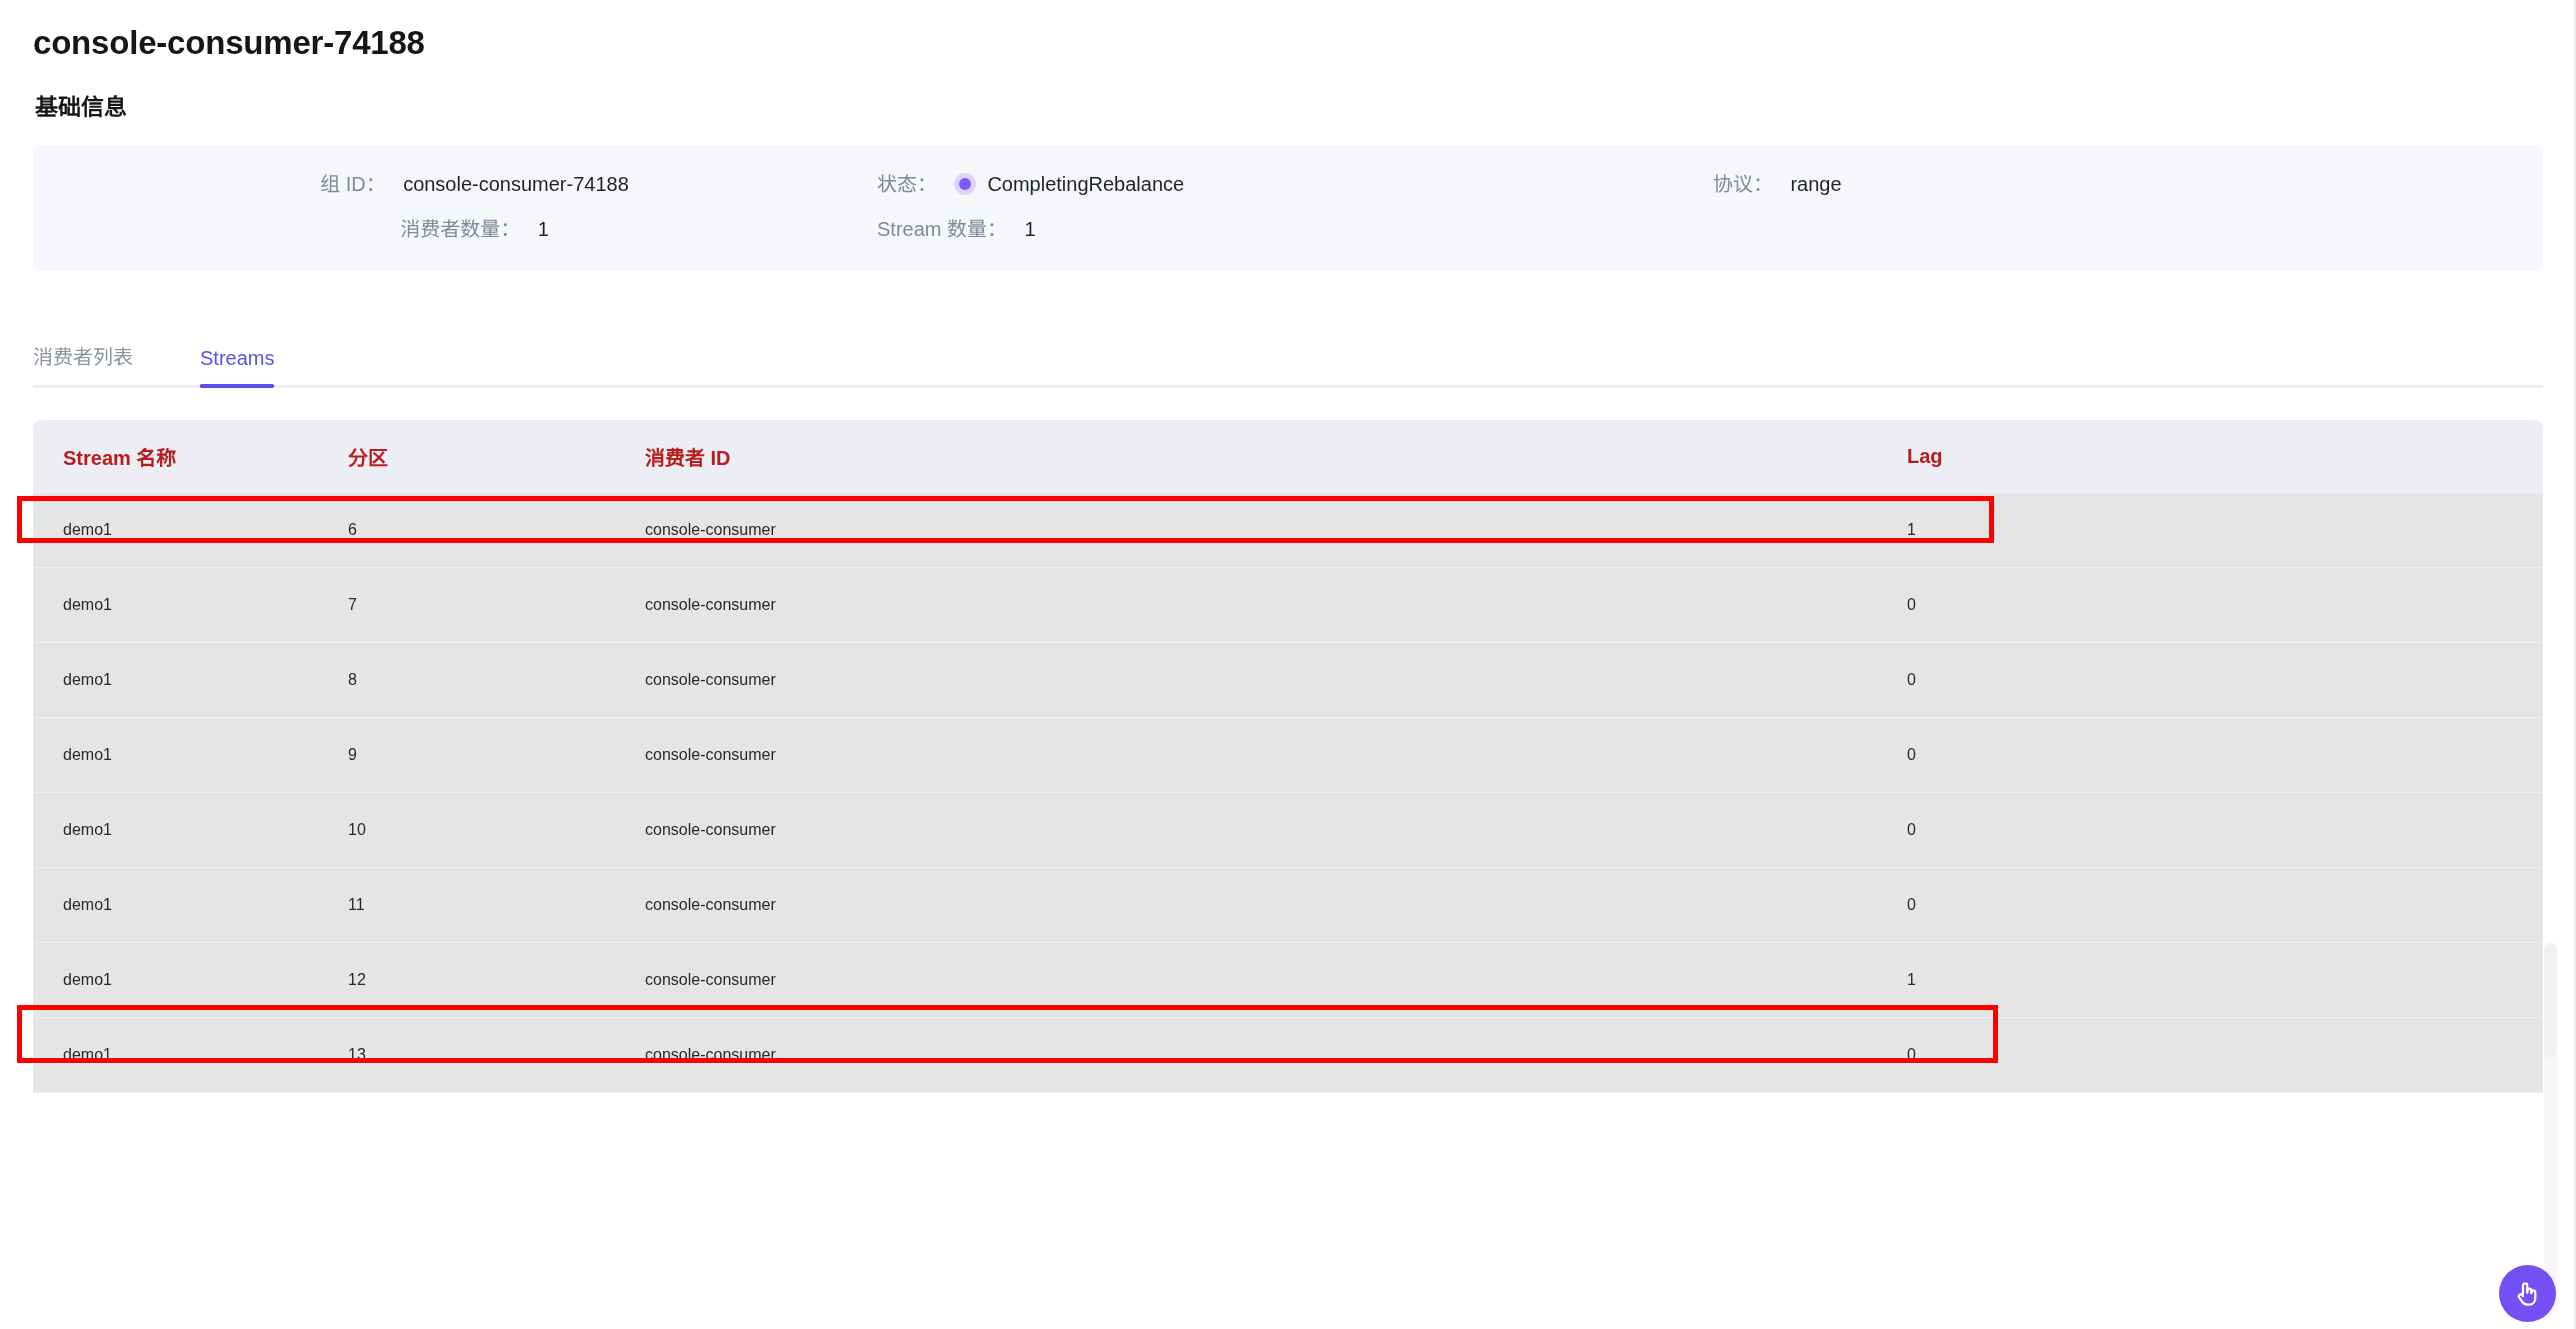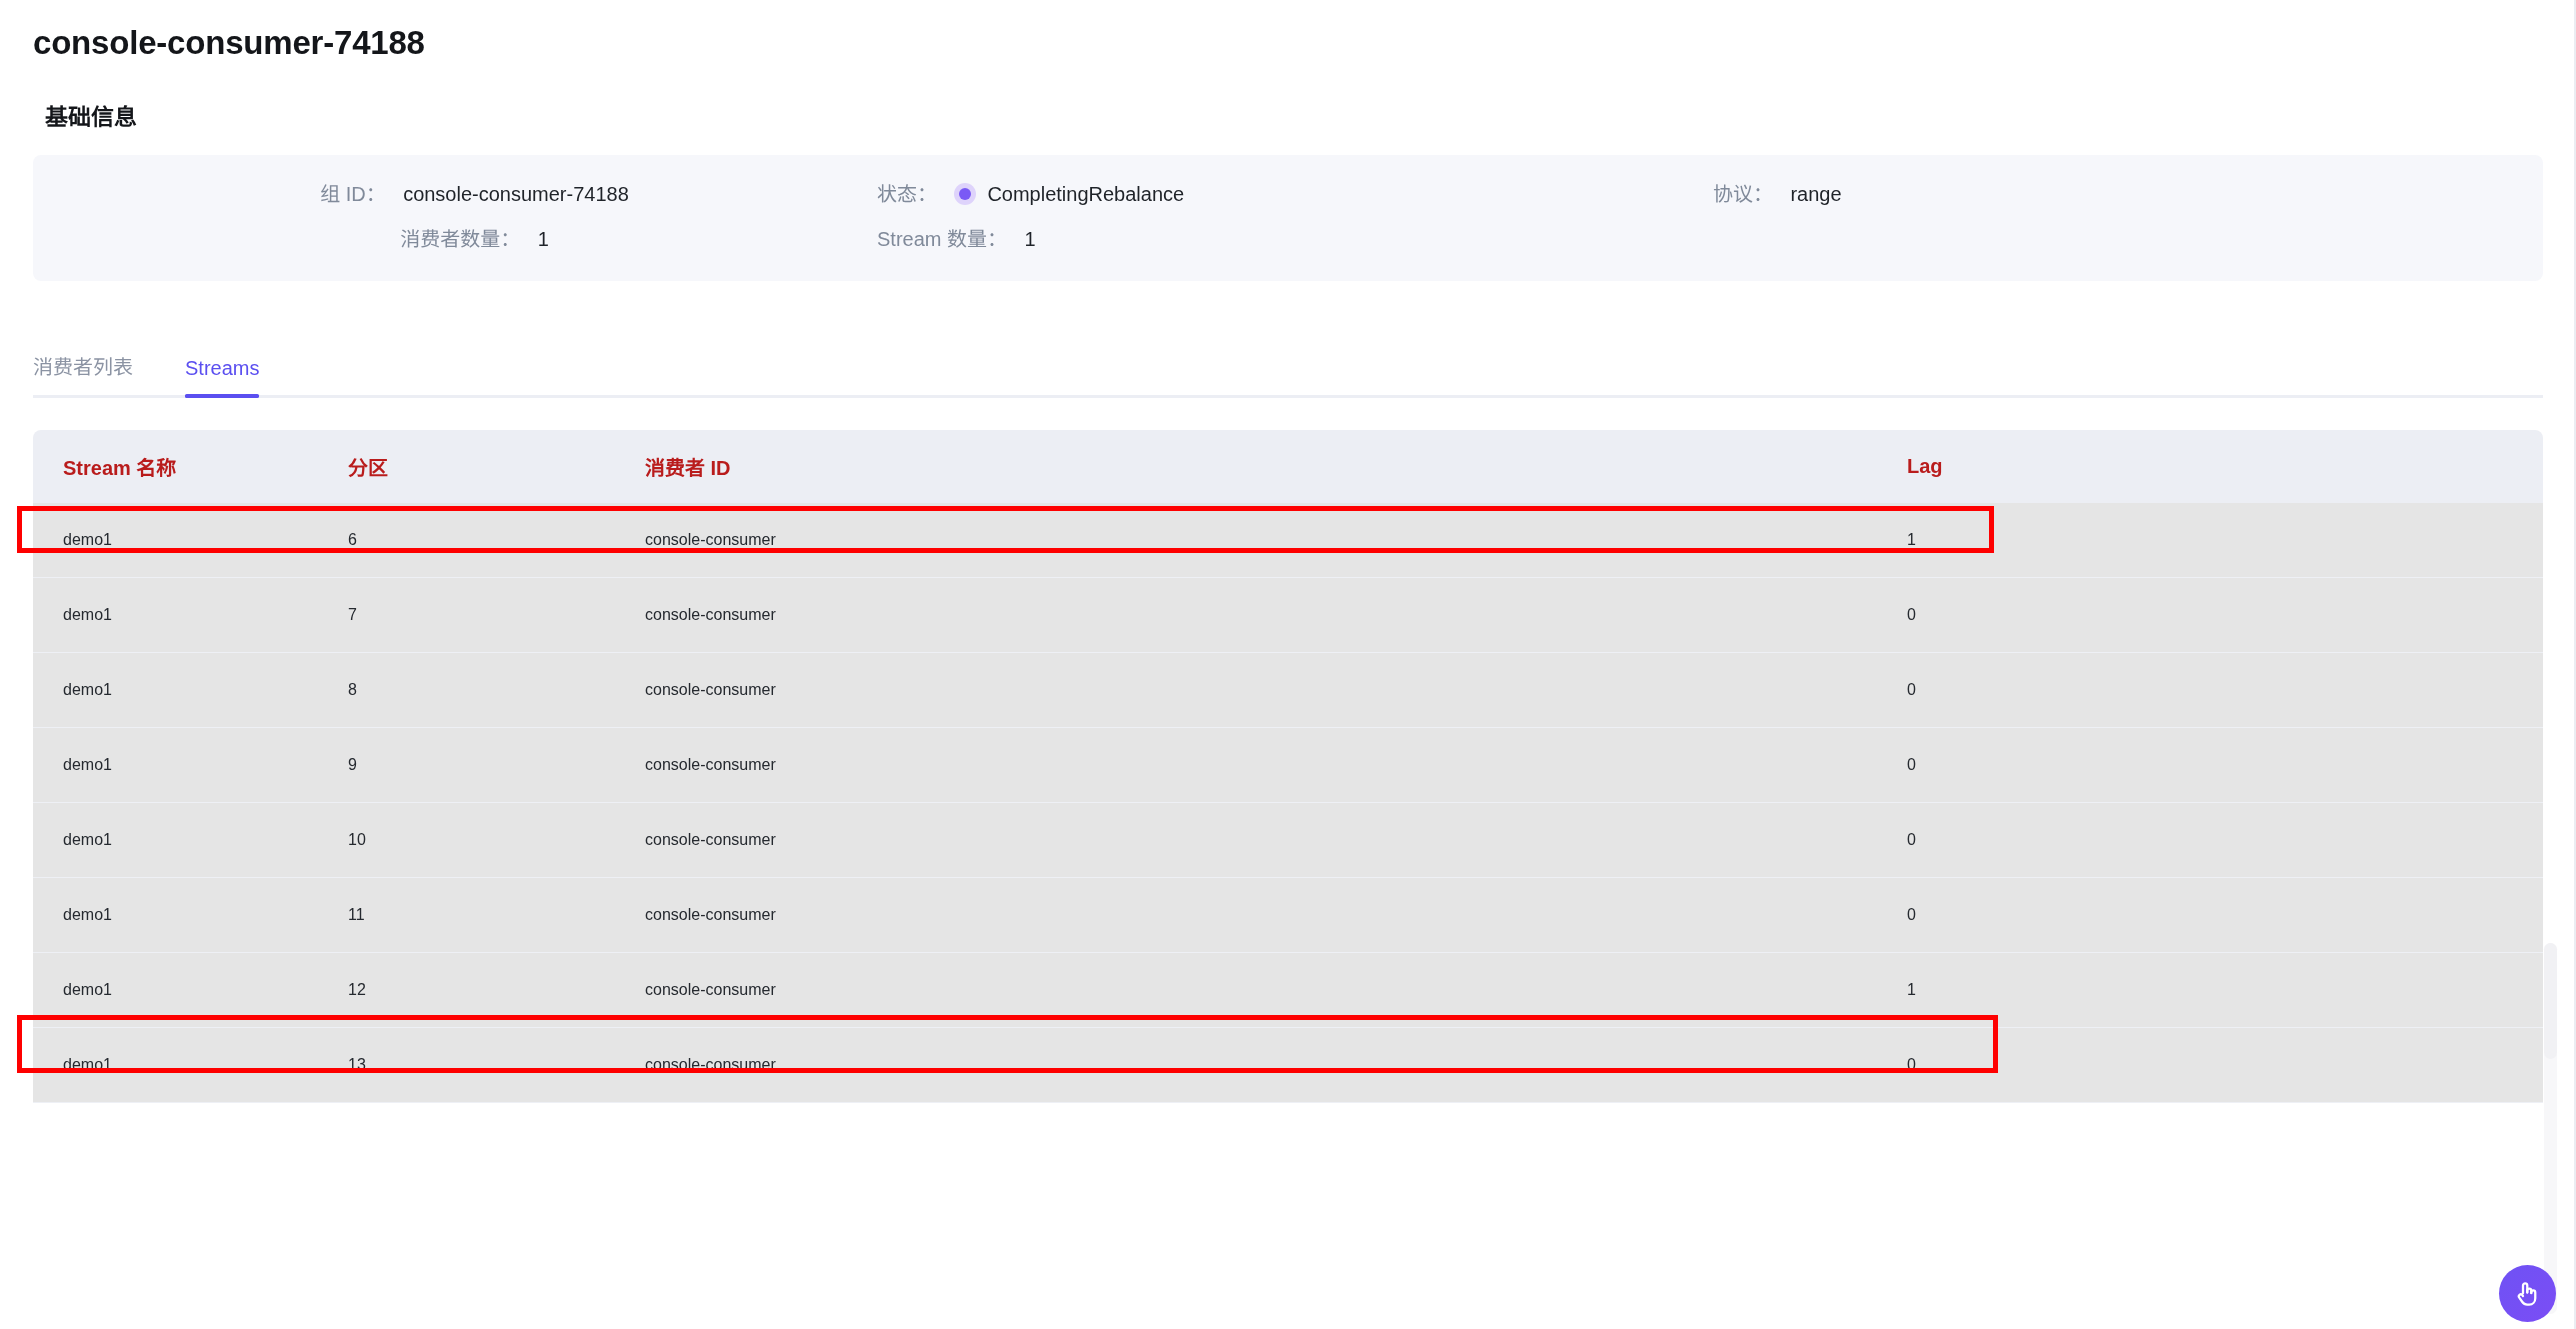--- a/index.html
+++ b/index.html
@@ -34,21 +34,21 @@
     margin: 0;
     padding-top: 25px;
     line-height: 1.1;
   }
 
   
   .section-heading {
     font-size: 23px;
     font-weight: bold;
     color: #14161a;
-    margin: 12px;
+    margin: 2px;
     padding-top: 32px;
     line-height: 1.1;
   }
 
   
   .info-panel {
     margin-top: 24px;
     background: #f6f7fb;
     border-radius: 8px;
     padding: 28px 39px 32px 39px;
@@ -126,20 +126,21 @@
     left: 0;
     bottom: 0;
     width: 2510px;
     height: 2.4px;
     background: #eceef4;
   }
   .tab-list {
     display: flex;
     align-items: flex-end;
     height: 55px;
+    gap: 15px;
   }
   .tab {
     font-size: 20px;
     color: #8b93a3;
     padding: 0 0 17.4px 0;
     position: relative;
     cursor: pointer;
     white-space: nowrap;
   }
   .tab + .tab { margin-left: 52px; }

